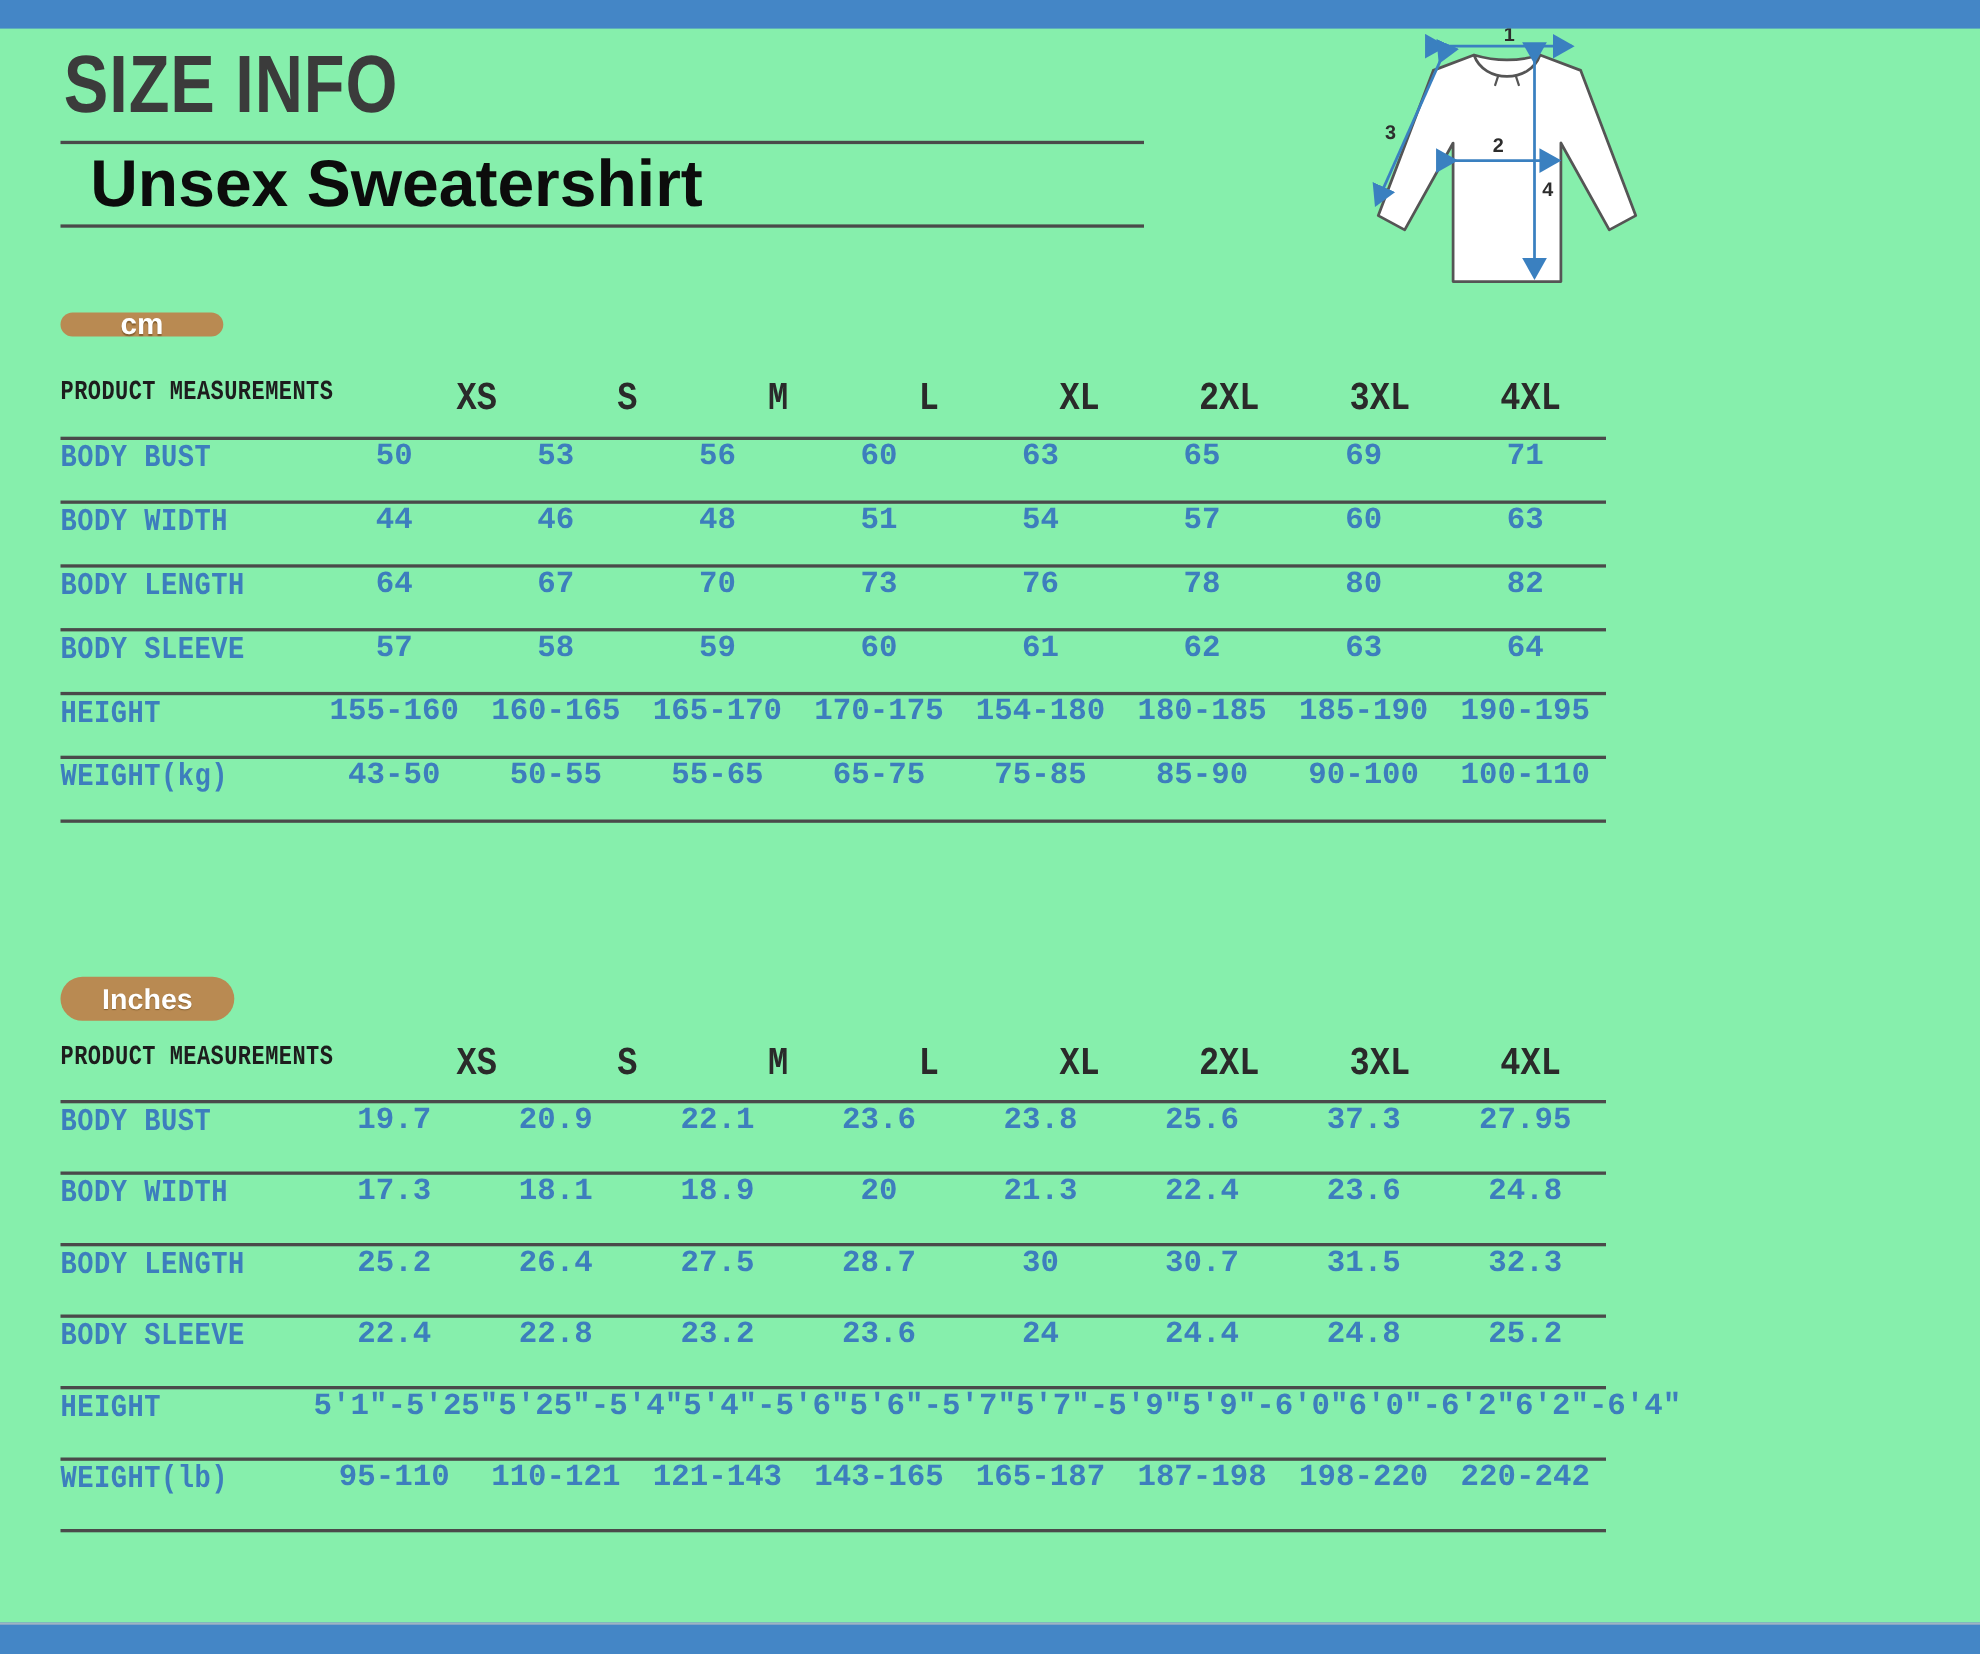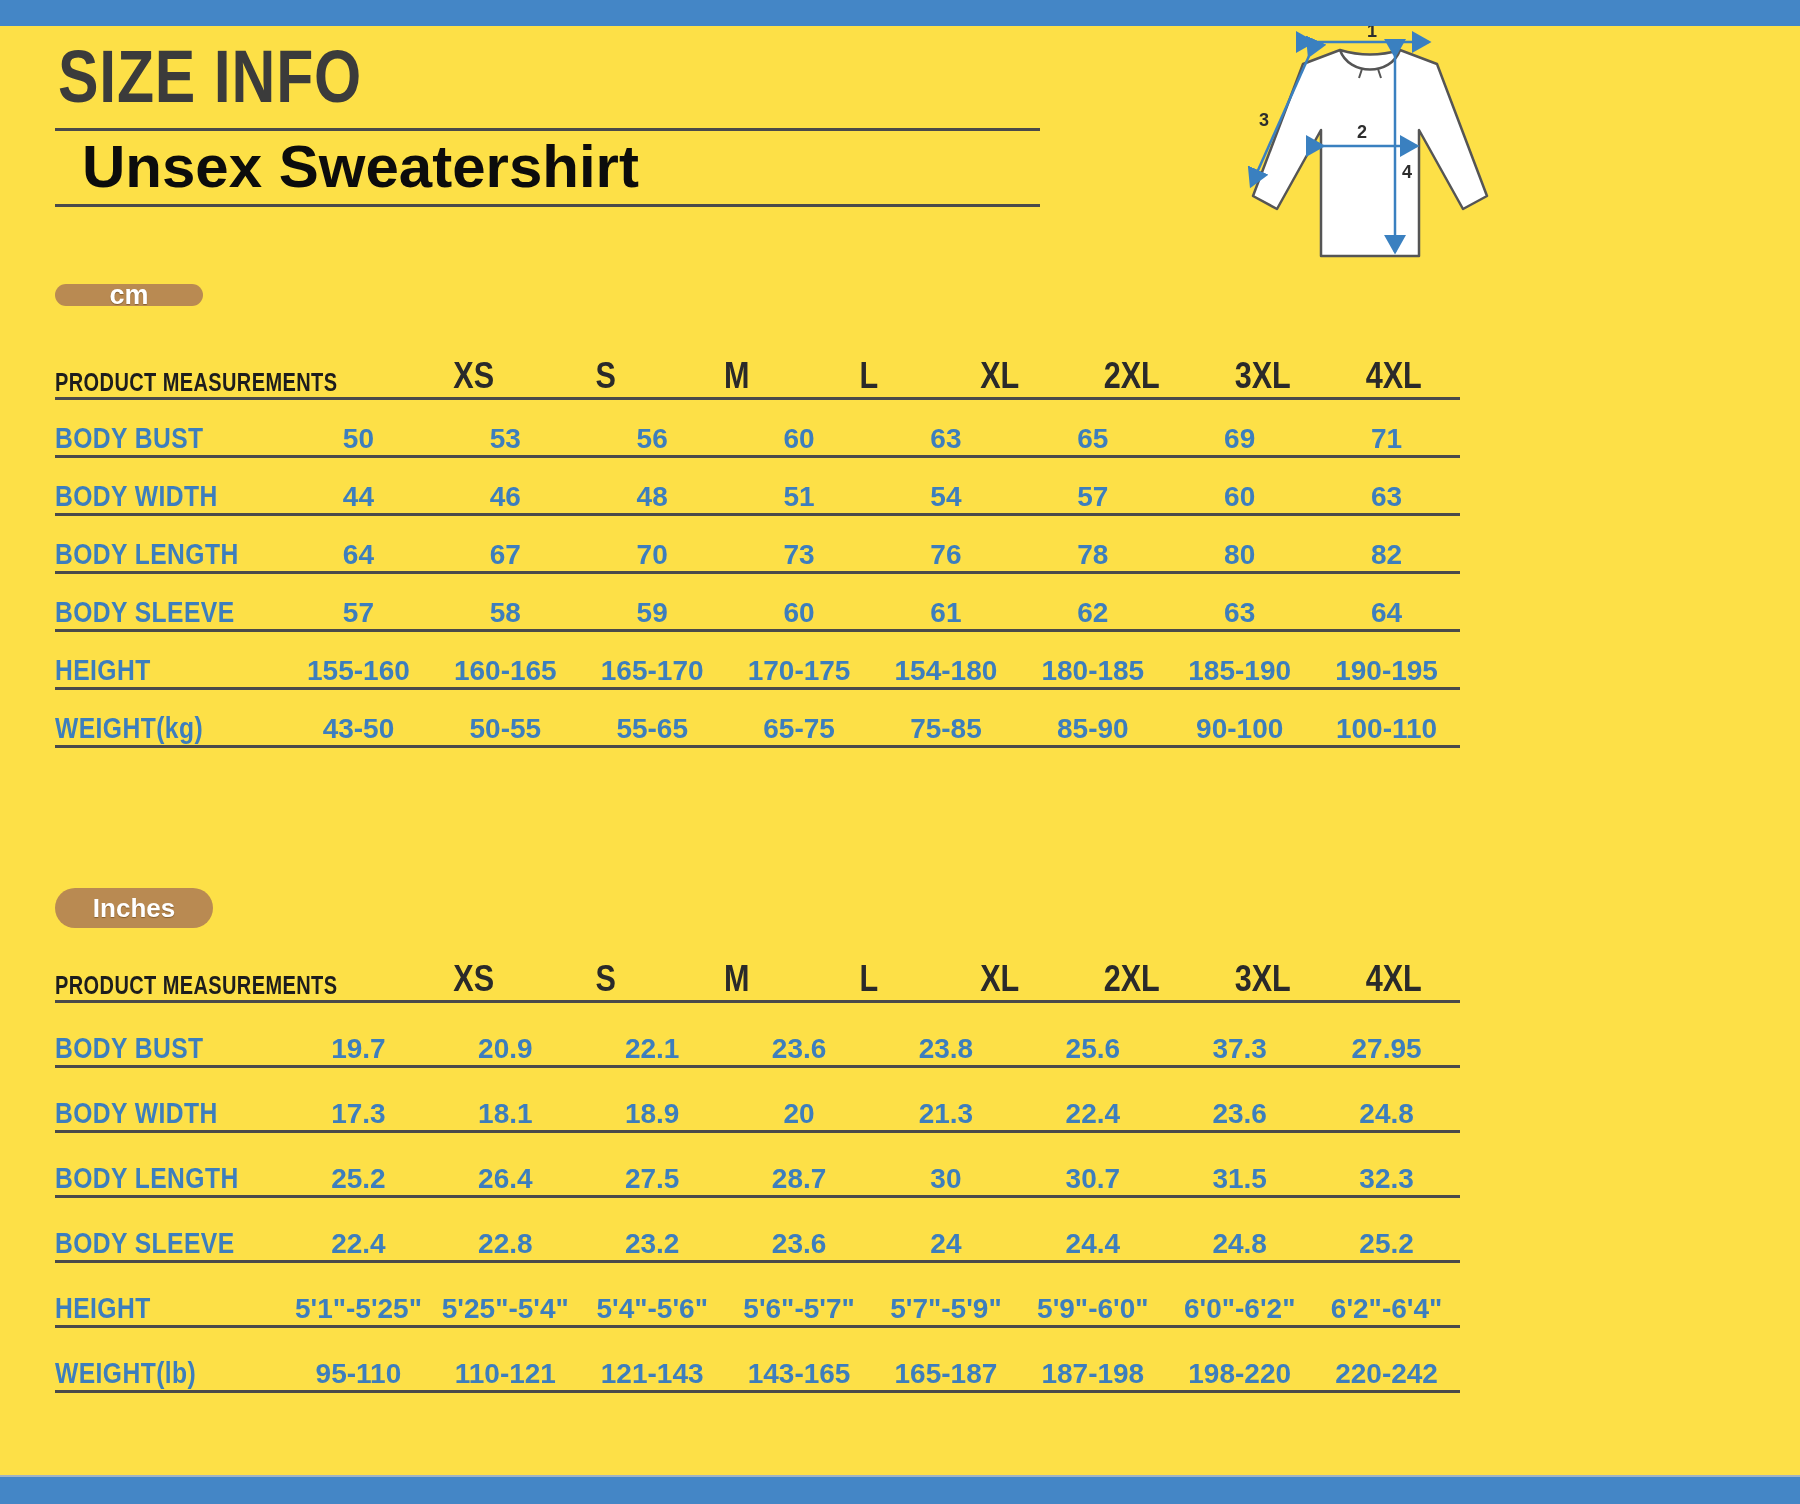--- a/index.html
+++ b/index.html
@@ -1,17 +1,17 @@
 <!DOCTYPE html>
 <html><head>
 <meta charset="utf-8">
 <style>
   html,body{margin:0;padding:0;background:#e8e8e8;}
   .page{
-    position:relative; width:1800px; height:1504px; background:#fde047;
+    position:relative; width:1800px; height:1504px; background:#86efac;
     font-family:"Liberation Sans", sans-serif; overflow:hidden; margin:0 auto;
   }
   .topbar{position:absolute;left:0;top:0;width:1800px;height:26px;background:#4486c6;}
   .bottombar{position:absolute;left:0;bottom:0;width:1800px;height:27px;background:#4486c6;border-top:2px solid #9fb3c4;}
   .title{
     position:absolute;left:58px;top:34px;font-size:74px;font-weight:bold;color:#3b3b3b;
     letter-spacing:1px;transform:scaleX(0.82);transform-origin:left center;white-space:nowrap;
   }
   .rule{position:absolute;left:55px;width:985px;height:3px;background:#4a4a4a;}
   .rule1{top:128px;}
@@ -22,21 +22,21 @@
     position:absolute;left:55px;background:#b98a52;color:#ffffff;font-weight:bold;
     display:flex;align-items:center;justify-content:center;border-radius:20px;
     text-shadow:0 1px 1px rgba(90,60,20,.55);
   }
   .badge-cm{top:284px;width:148px;height:22px;font-size:27px;}
   .badge-in{top:888px;width:158px;height:40px;font-size:26px;}
 
   .size-table{position:absolute;left:55px;width:1405px;}
   .cm-table{top:342px;}
   .in-table{top:946px;}
-  .trow{display:flex;align-items:flex-end;border-bottom:3px solid #4a4a4a;height:55px;}
+  .trow{display:flex;align-items:flex-start;border-bottom:3px solid #4a4a4a;height:55px;font-family:Liberation Mono, monospace;}
   .in-table .trow{height:62px;}
   .in-table .thead{height:54px;}
   .tlabel{flex:0 0 230px;text-align:left;font-weight:bold;color:#3d7ebd;font-size:29px;
     transform:scaleX(0.85);transform-origin:left center;white-space:nowrap;letter-spacing:.5px;}
   .thead .tlabel.corner{color:#1d1d1d;font-size:25px;transform:scaleX(0.8);letter-spacing:.5px;}
   .tsize{flex:1;text-align:center;font-weight:bold;color:#2a2a2a;font-size:36px;
     transform:scaleX(0.85);white-space:nowrap;}
   .tval{flex:1;text-align:center;font-weight:bold;color:#3d7ebd;font-size:28px;white-space:nowrap;}
 
   .diagram{position:absolute;left:1225px;top:26px;width:290px;height:264px;}

